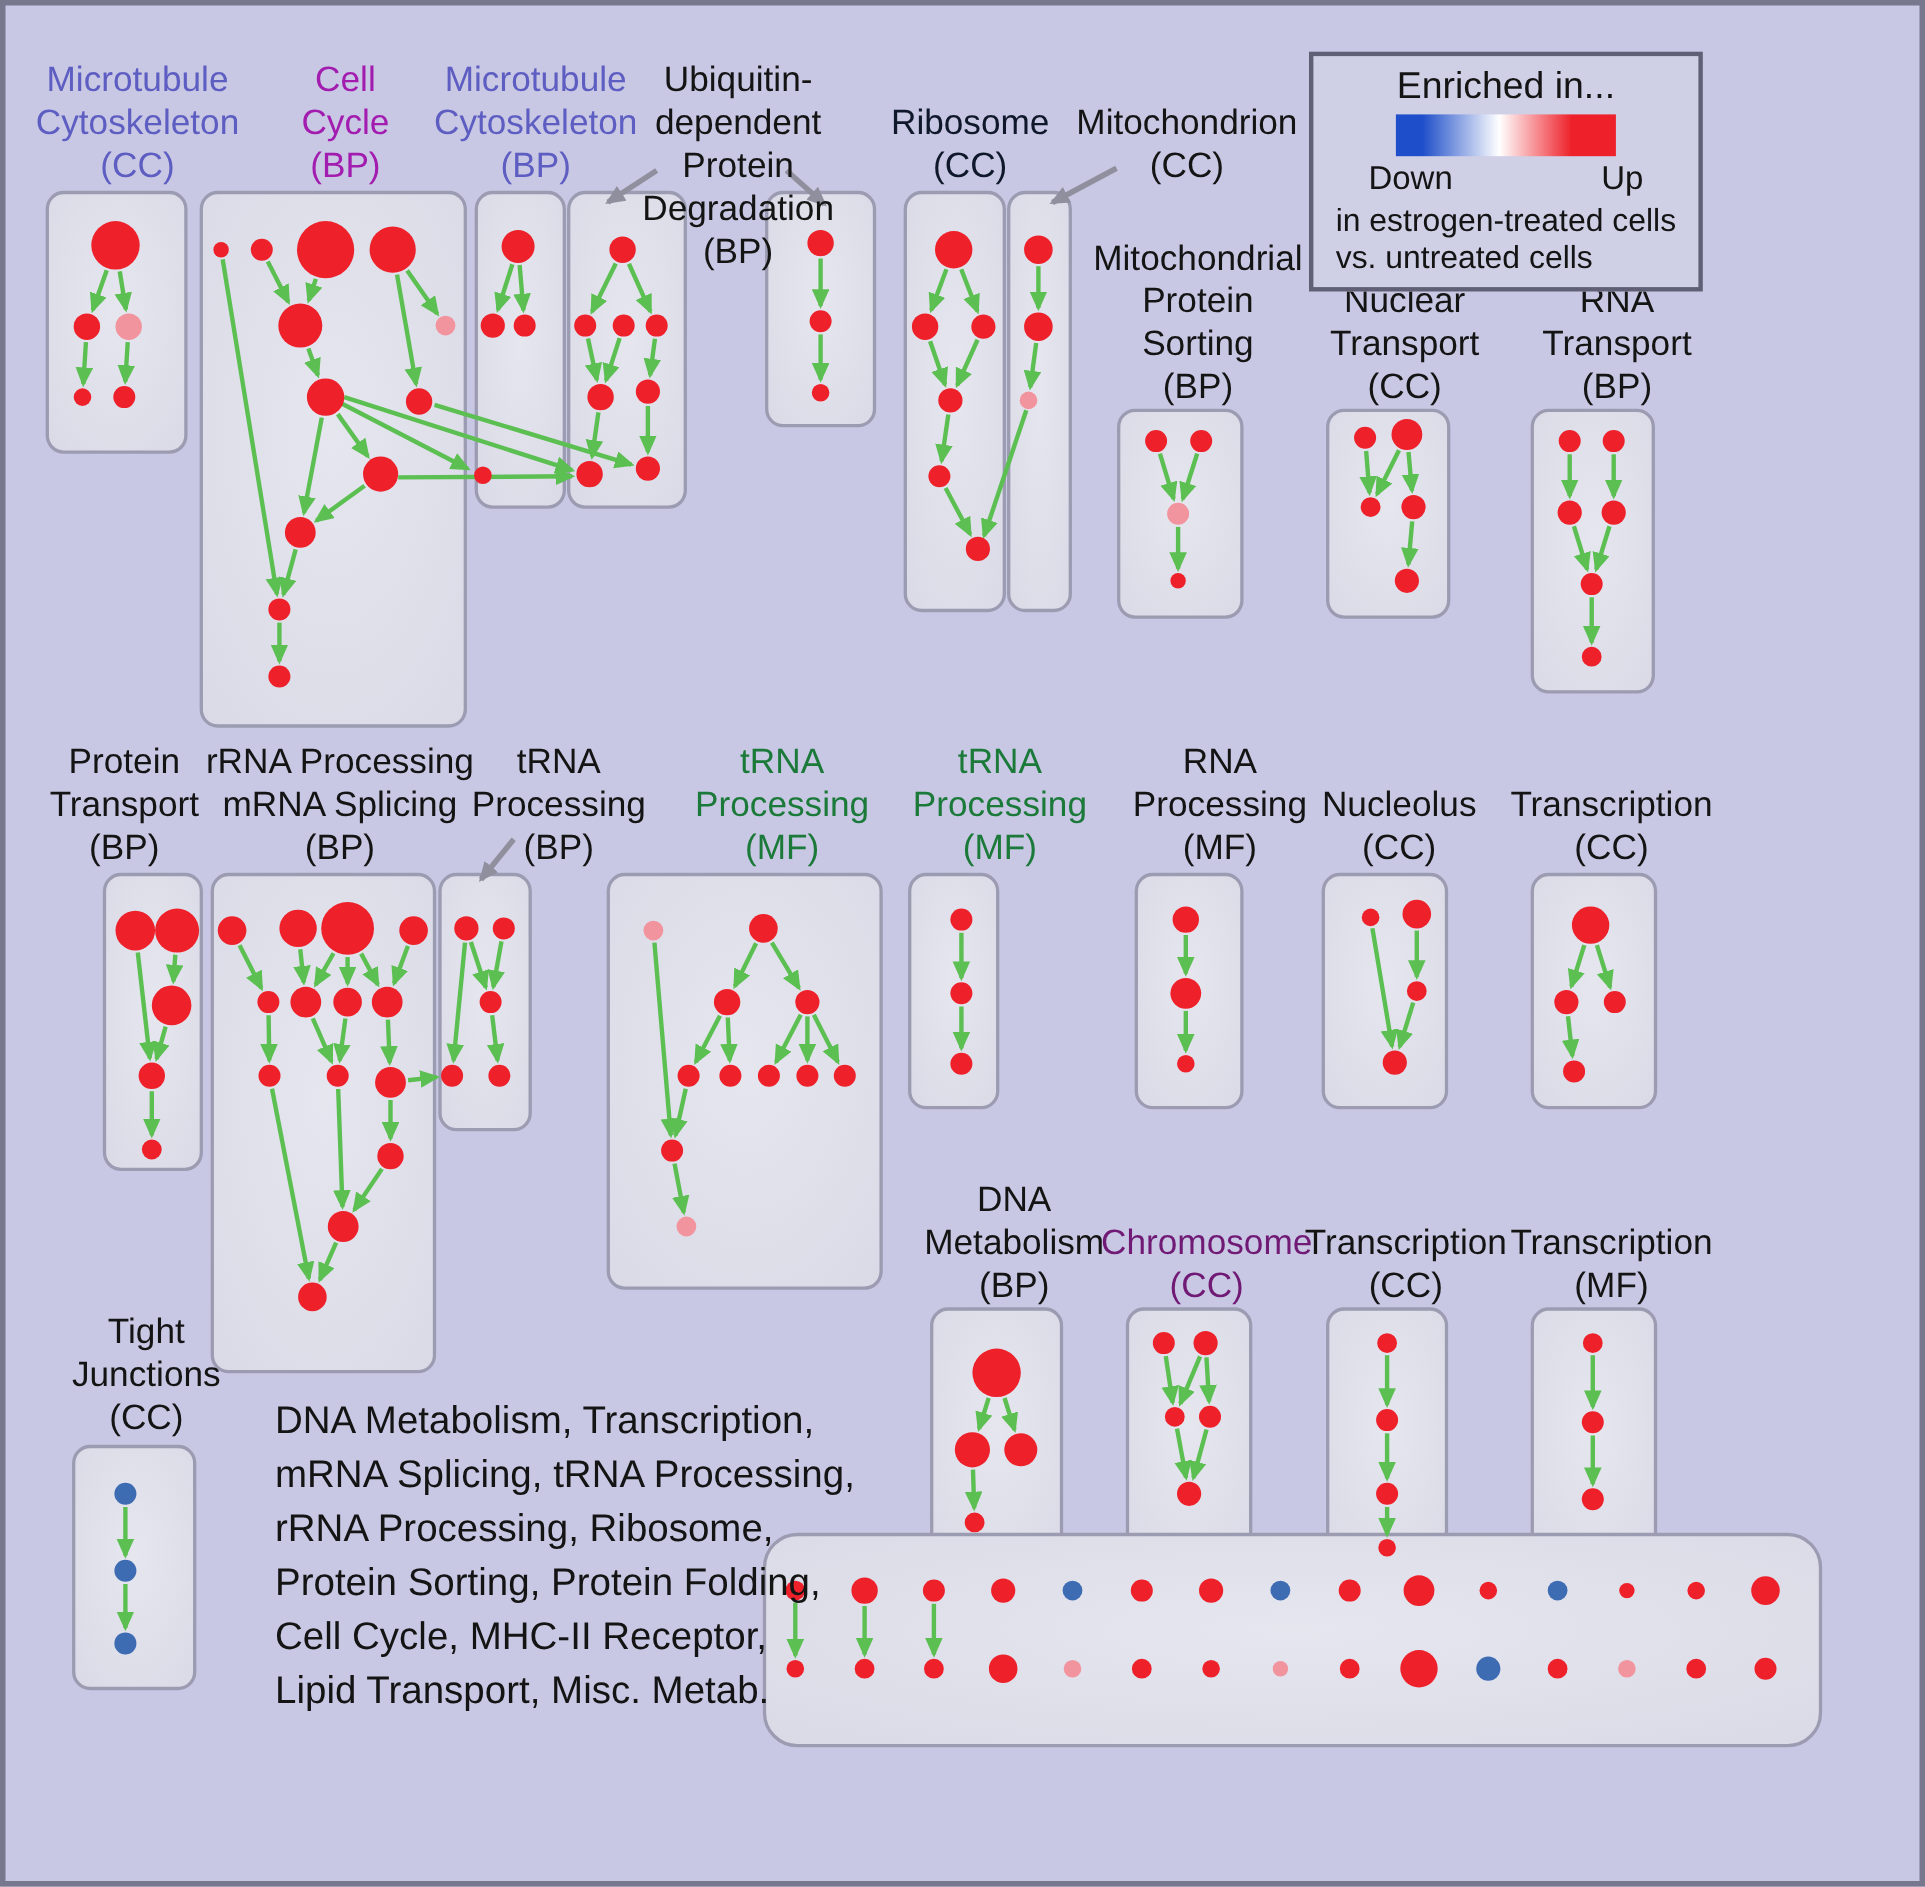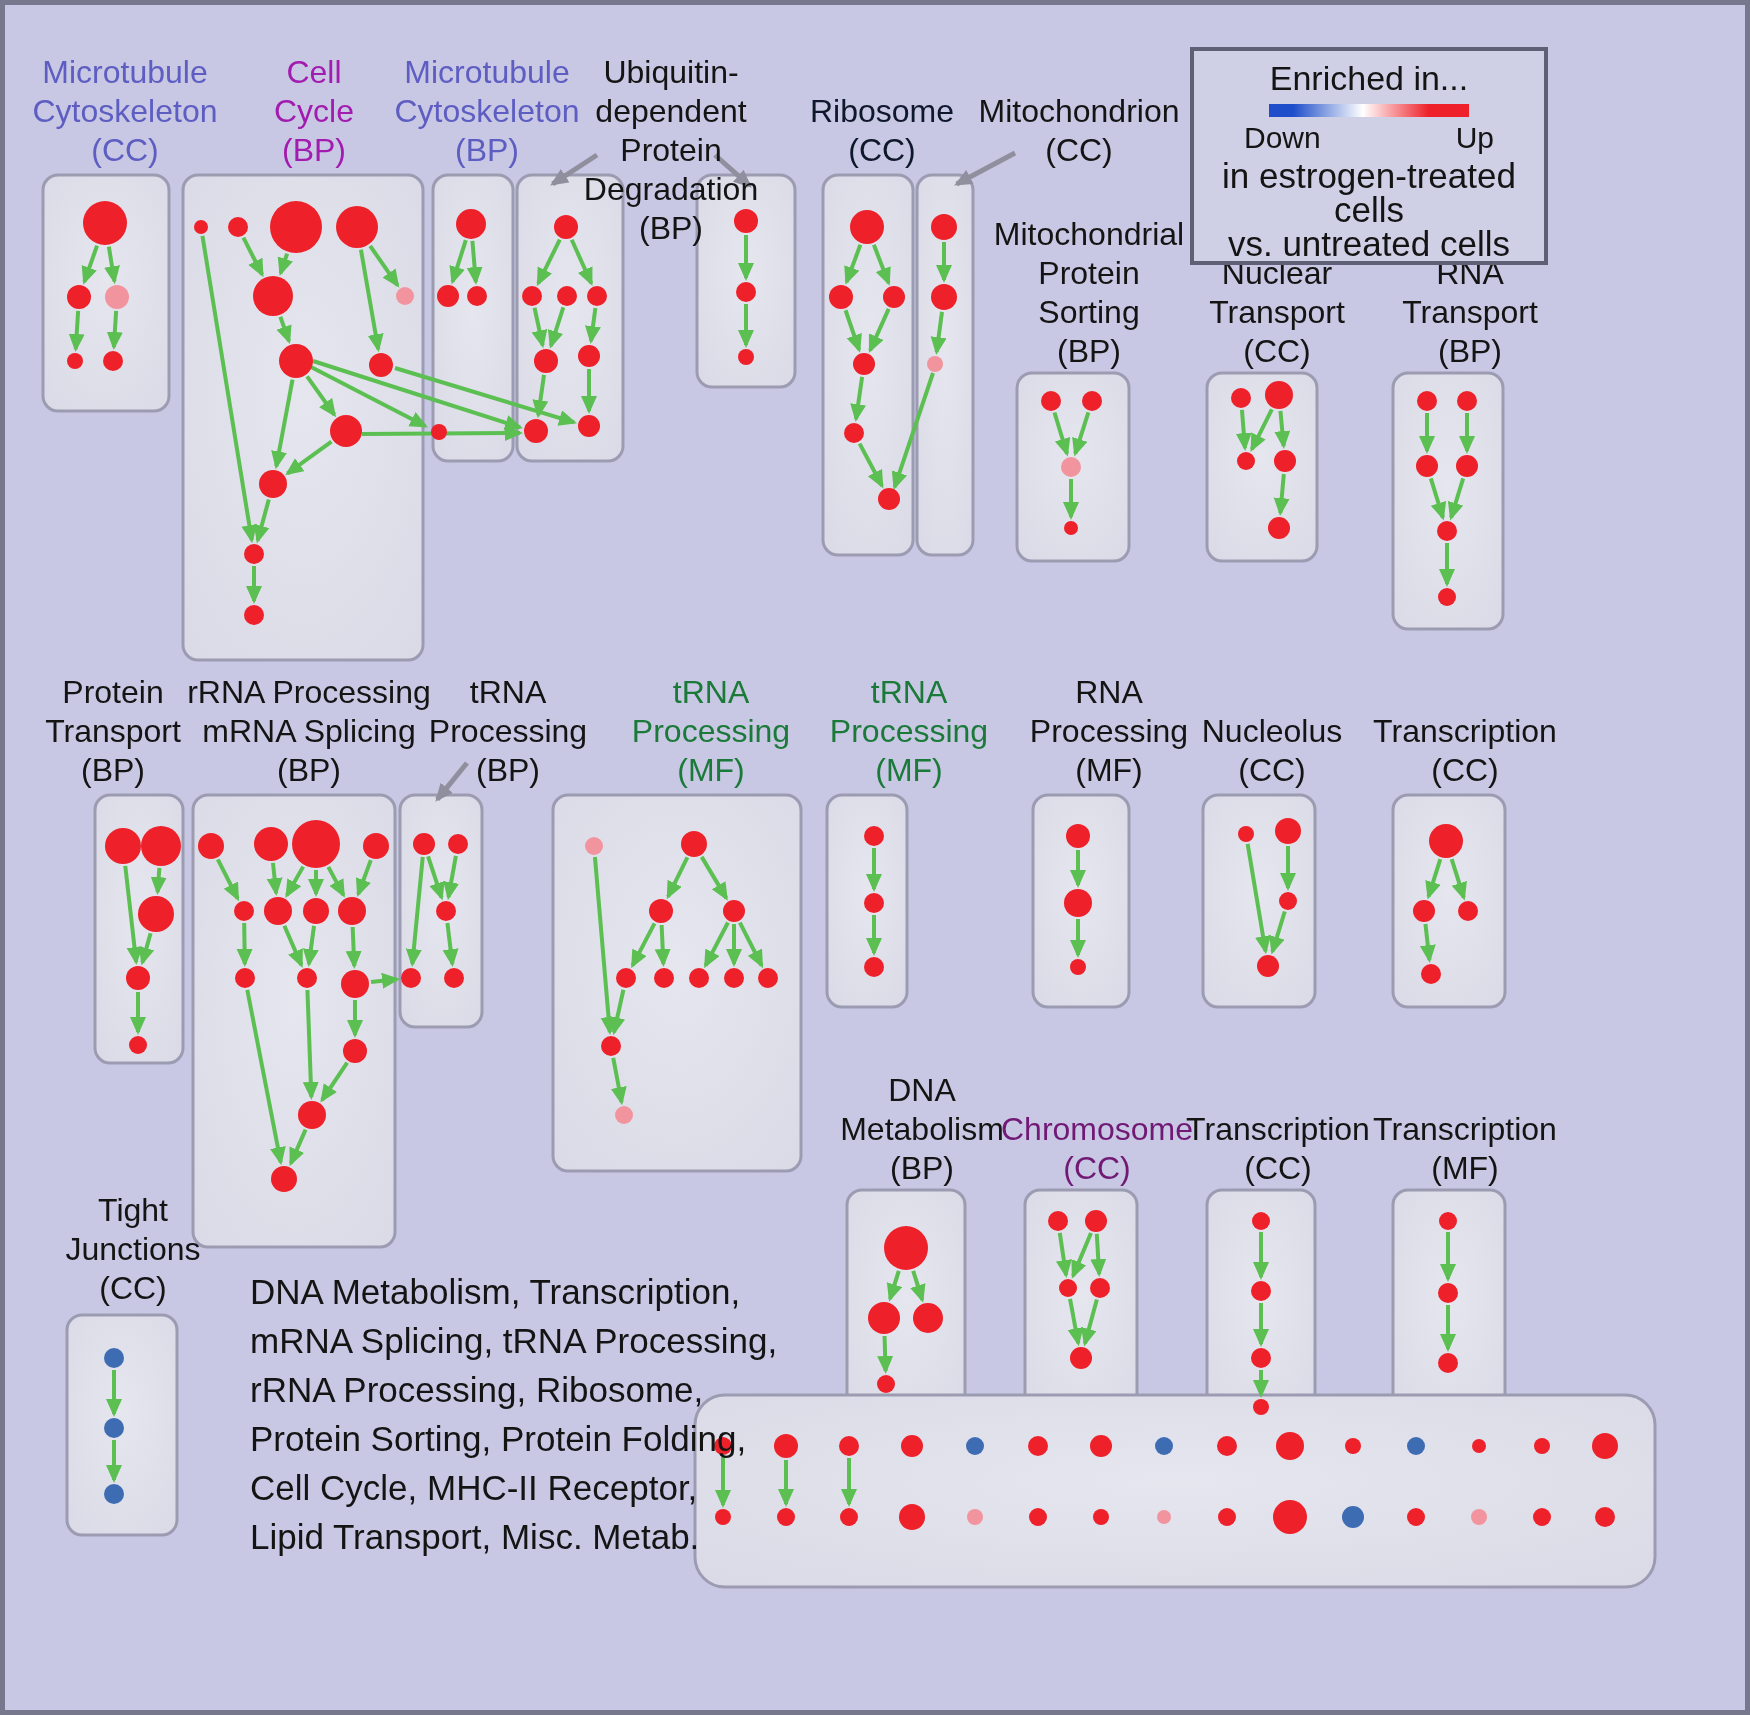--- a/index.html
+++ b/index.html
@@ -11,21 +11,21 @@
   #labels { position:absolute; left:16px; top:0; width:100%; height:100%; pointer-events:none;padding-left:27px; }
   .glabel { position:absolute; transform:translateX(-50%); text-align:center;
             white-space:pre-line; font-size:32px; line-height:39px; font-weight:400; }
   .legend { position:absolute; left:1185px; top:18px; width:358px; height:218px;
             background:#cfcfe6; border:4px solid #5f5f76; display:flex;
             flex-direction:column; align-items:center; padding-top:8px;margin-top:24px; }
   .legend-title { font-size:34px; color:#141414; }
   .legend-bar { width:200px; height:38px; margin-top:6px; }
   .legend-updown { width:250px; display:flex; justify-content:space-between;
                    font-size:30px; margin-top:4px; color:#141414; }
-  .legend-context { font-size:35px; line-height:34px; text-align:center;
+  .legend-context { font-size:29px; line-height:34px; 
                     white-space:pre-line; margin-top:4px; color:#141414; }
   #footnote { position:absolute; left:225px; top:1262px; font-size:35px;
               line-height:49px; white-space:pre-line; color:#141414;margin-left:20px; }
 </style>
 </head>
 <body>
 
 <div id="figure">
   <svg id="diagram" width="1750" height="1715" viewBox="0 0 1750 1715">
       <defs>

